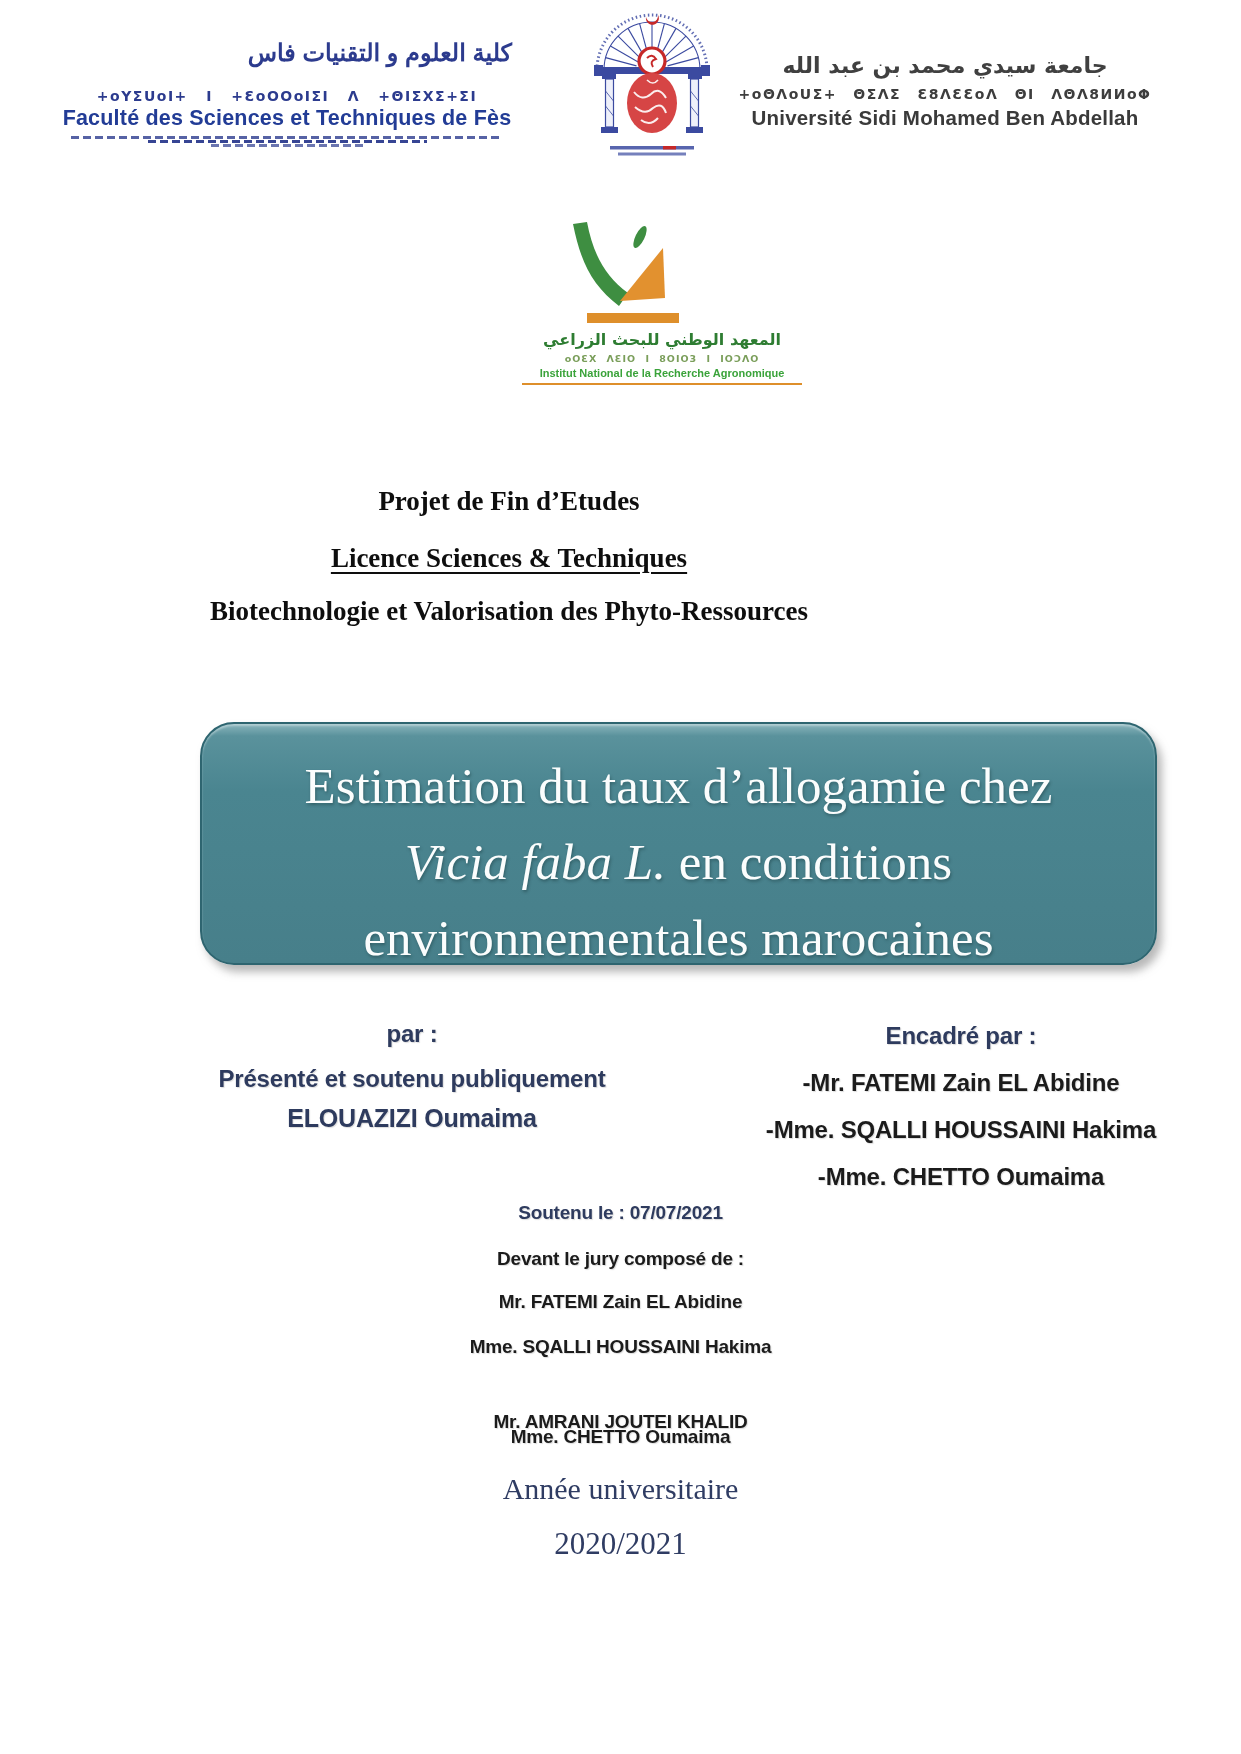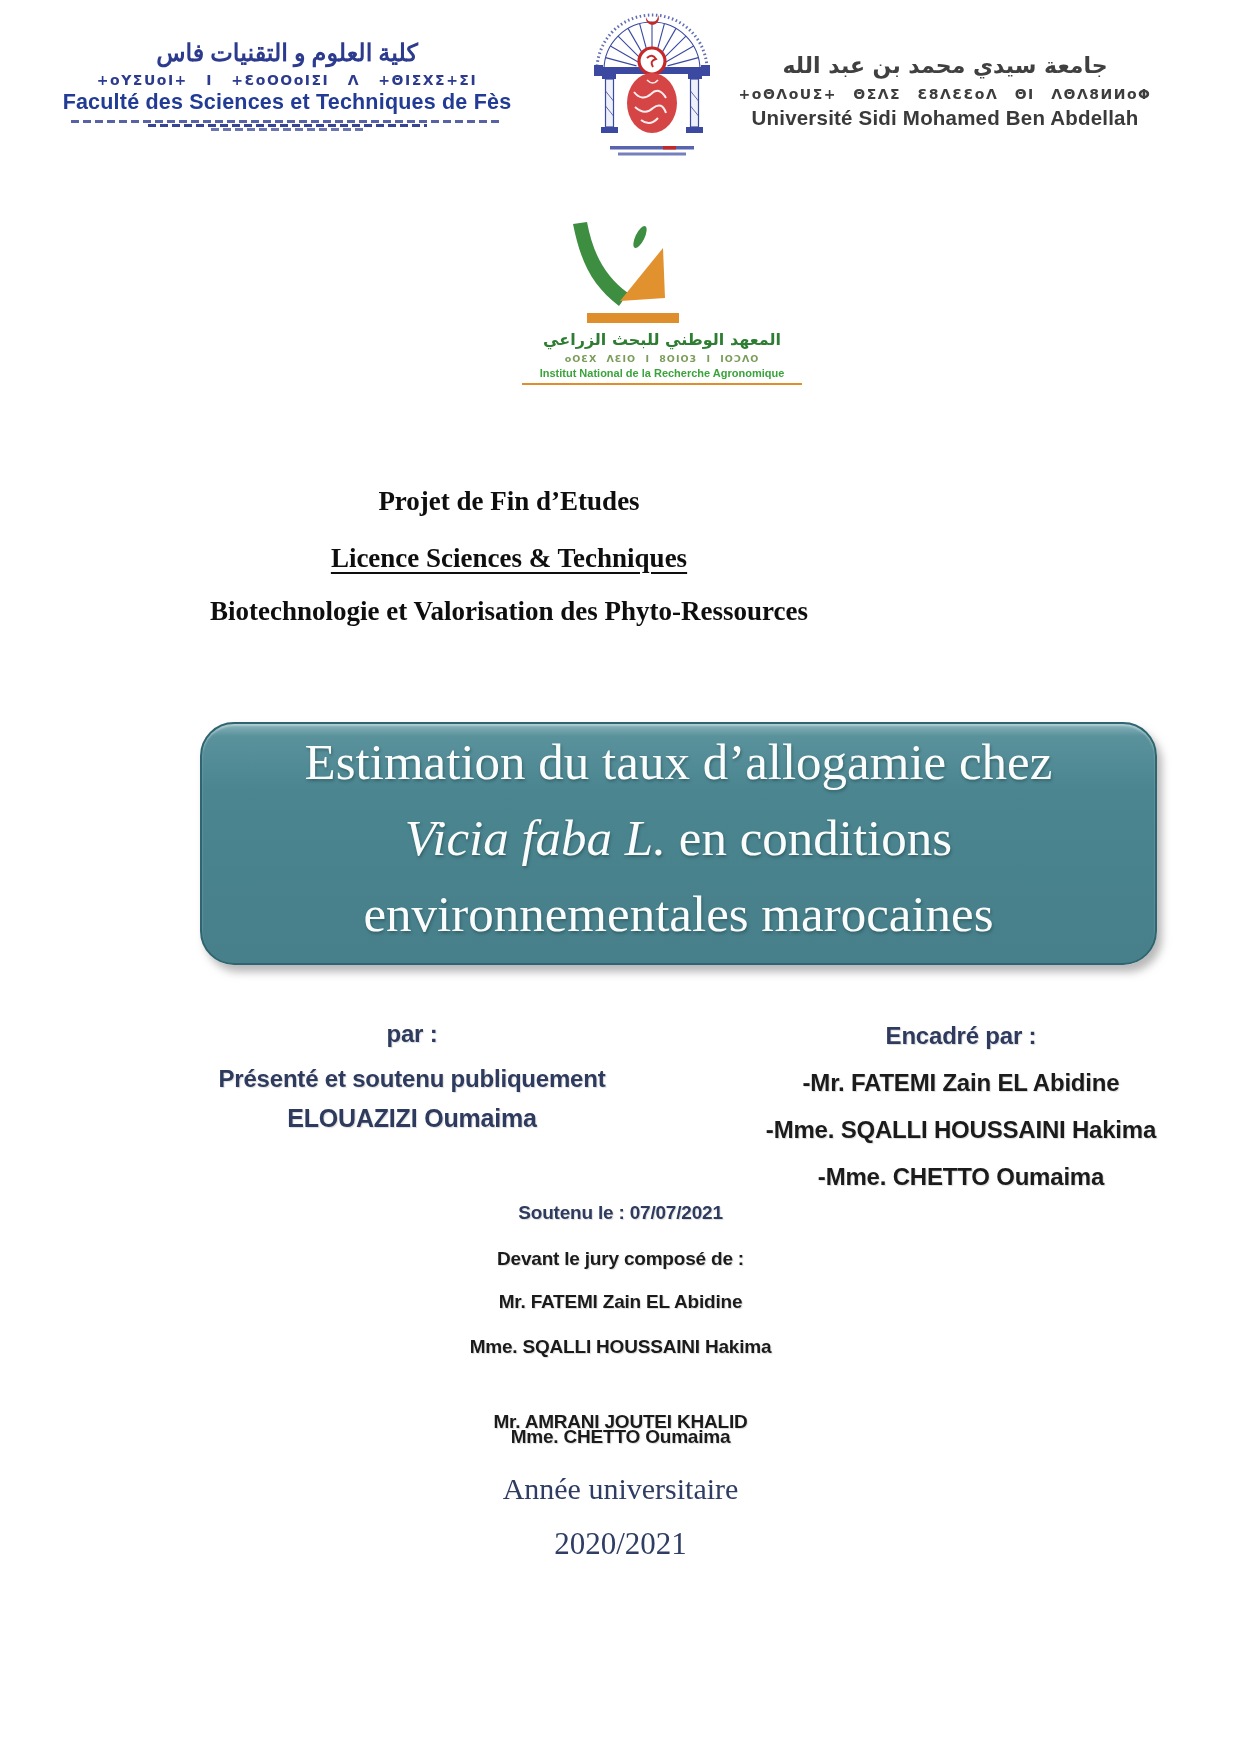--- a/index.html
+++ b/index.html
@@ -3,22 +3,22 @@
 <meta charset="utf-8">
 <style>
   html,body{margin:0;padding:0;background:#ffffff;}
   .page{
     position:relative;width:1241px;height:1754px;margin:0 auto;
     background:#ffffff;overflow:hidden;
     font-family:"Liberation Sans",sans-serif;
   }
   
   .hdr-left{position:absolute;left:62px;top:38px;width:450px;text-align:center;color:#2c3b8e;}
-  .hdr-left .ar{font-family:Liberation Serif, serif;font-weight:bold;font-size:24px;line-height:30px;direction:rtl;}
-  .hdr-left .tif{font-family:"DejaVu Sans",sans-serif;font-size:14px;letter-spacing:1.5px;word-spacing:12px;margin-top:4px;font-weight:bold;}
+  .hdr-left .ar{font-family:Liberation Sans, sans-serif;font-weight:bold;font-size:24px;line-height:30px;direction:rtl;text-align:right;}
+  .hdr-left .tif{font-family:"DejaVu Sans",sans-serif;font-size:14px;letter-spacing:1.5px;word-spacing:12px;margin-top:20px;font-weight:bold;}
   .hdr-left .lat{font-size:21.5px;font-weight:bold;color:#223c96;margin-top:2px;letter-spacing:.2px;}
   .dash-rows{margin-top:5px;}
   .dash-row{height:3px;margin:1px auto;background:repeating-linear-gradient(90deg,#2c3b8e 0 8px,transparent 8px 12px);opacity:.8;}
   .dash-row.r1{width:96%;}
   .dash-row.r2{width:62%;opacity:.95;}
   .dash-row.r3{width:34%;opacity:.7;}
 
   .seal{position:absolute;left:577px;top:6px;width:150px;height:165px;}
 
   .hdr-right{position:absolute;left:705px;top:52px;width:480px;text-align:center;color:#3a3a3a;}
@@ -50,21 +50,21 @@
     background:linear-gradient(180deg,#8ab5bc 0%,#5a929c 5%,#4a8590 28%,#477f8a 100%);
     box-shadow:5px 7px 9px rgba(125,125,125,.55), inset 0 2px 2px rgba(255,255,255,.35);
     text-align:center;
   }
   .title-box .t-line{
     font-family:"Liberation Serif","DejaVu Serif",serif;
     font-size:51px;color:#fbfdfd;line-height:76px;
     text-shadow:1px 2px 3px rgba(25,55,60,.45);
     white-space:nowrap;
   }
-  .title-box .t-wrap{}
+  .title-box .t-wrap{padding-top:24px;}
   .title-box .it{font-style:italic;}
 
   
   .navy{color:#2e3b5e;}
   .blk{color:#1b1b1b;}
   .col-left{position:absolute;left:182px;top:1020px;width:460px;text-align:center;}
   .col-right{position:absolute;left:728px;top:1022px;width:466px;text-align:center;}
   .bold-line{font-weight:bold;font-size:24px;letter-spacing:-.2px;text-shadow:1px 1px 1px rgba(140,140,140,.3);}
   .col-left .l1{margin-bottom:11px;}
   .col-left .l2{margin-bottom:17px;}

